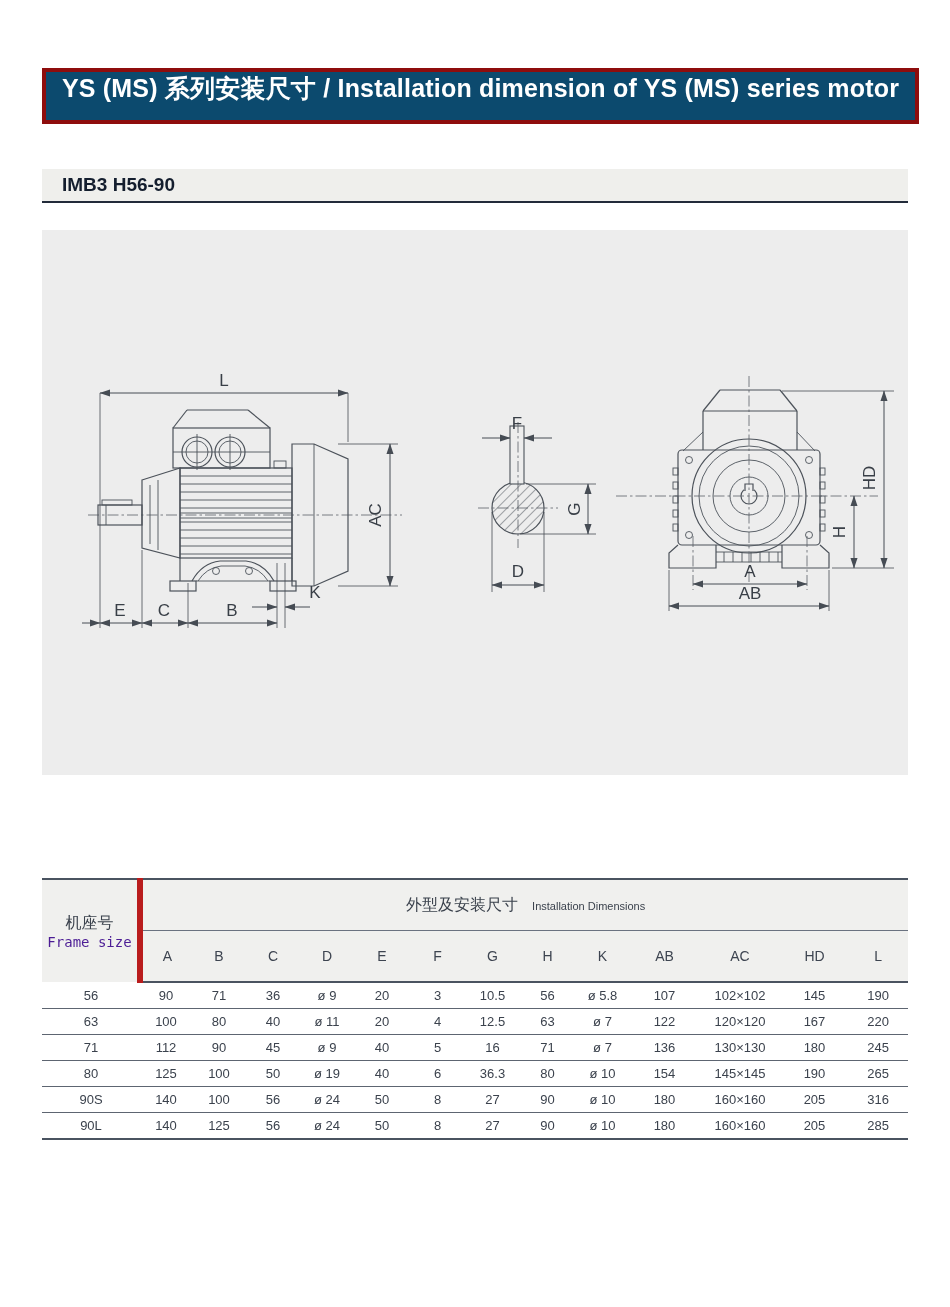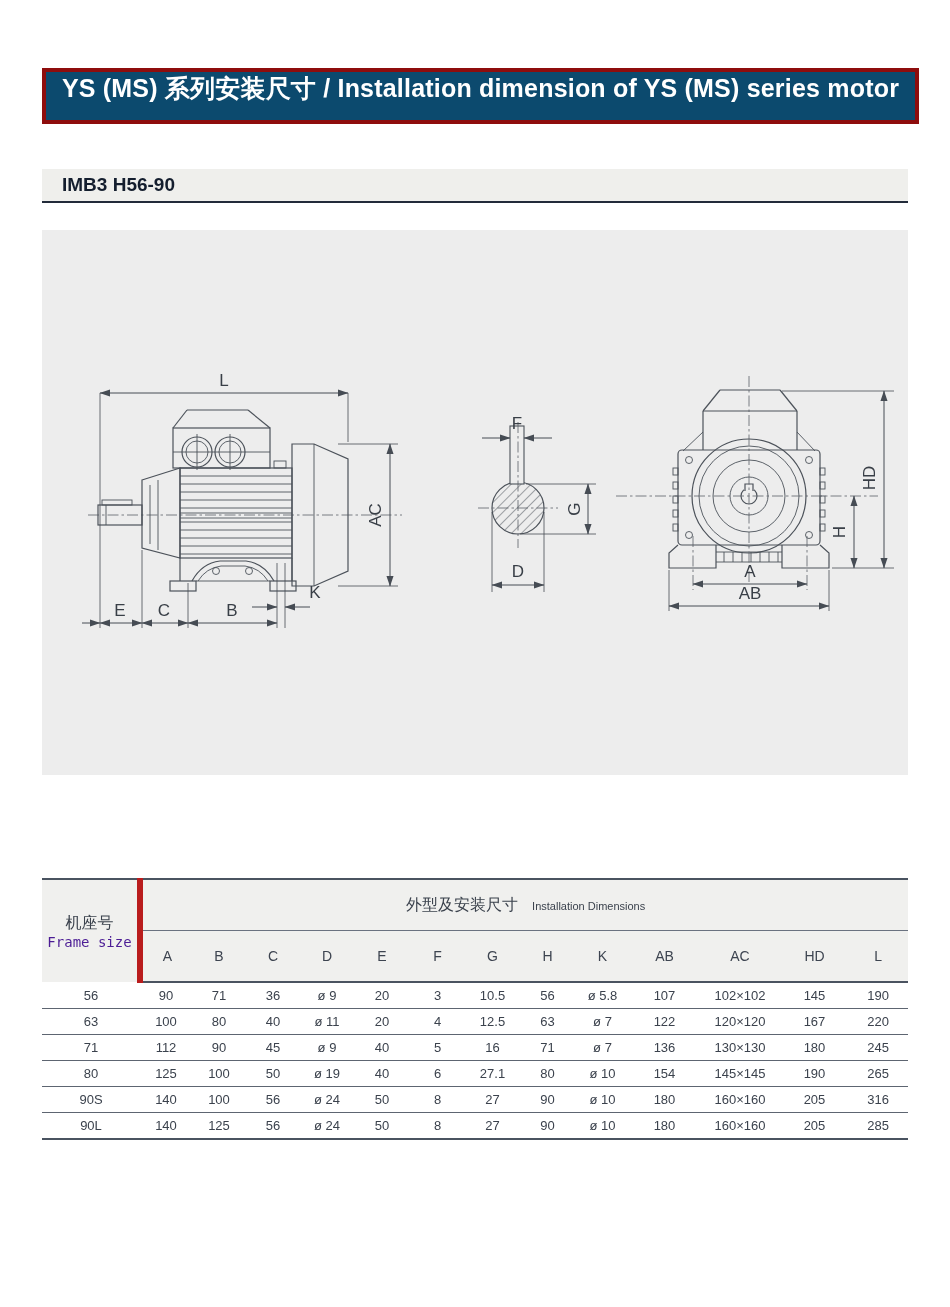--- a/index.html
+++ b/index.html
@@ -356,21 +356,21 @@
         <td>245</td>
       </tr>
       <tr>
         <td>80</td>
         <td>125</td>
         <td>100</td>
         <td>50</td>
         <td>ø 19</td>
         <td>40</td>
         <td>6</td>
-        <td>27.1</td>
+        <td>36.3</td>
         <td>80</td>
         <td>ø 10</td>
         <td>154</td>
         <td>145×145</td>
         <td>190</td>
         <td>265</td>
       </tr>
       <tr>
         <td>90S</td>
         <td>140</td>

